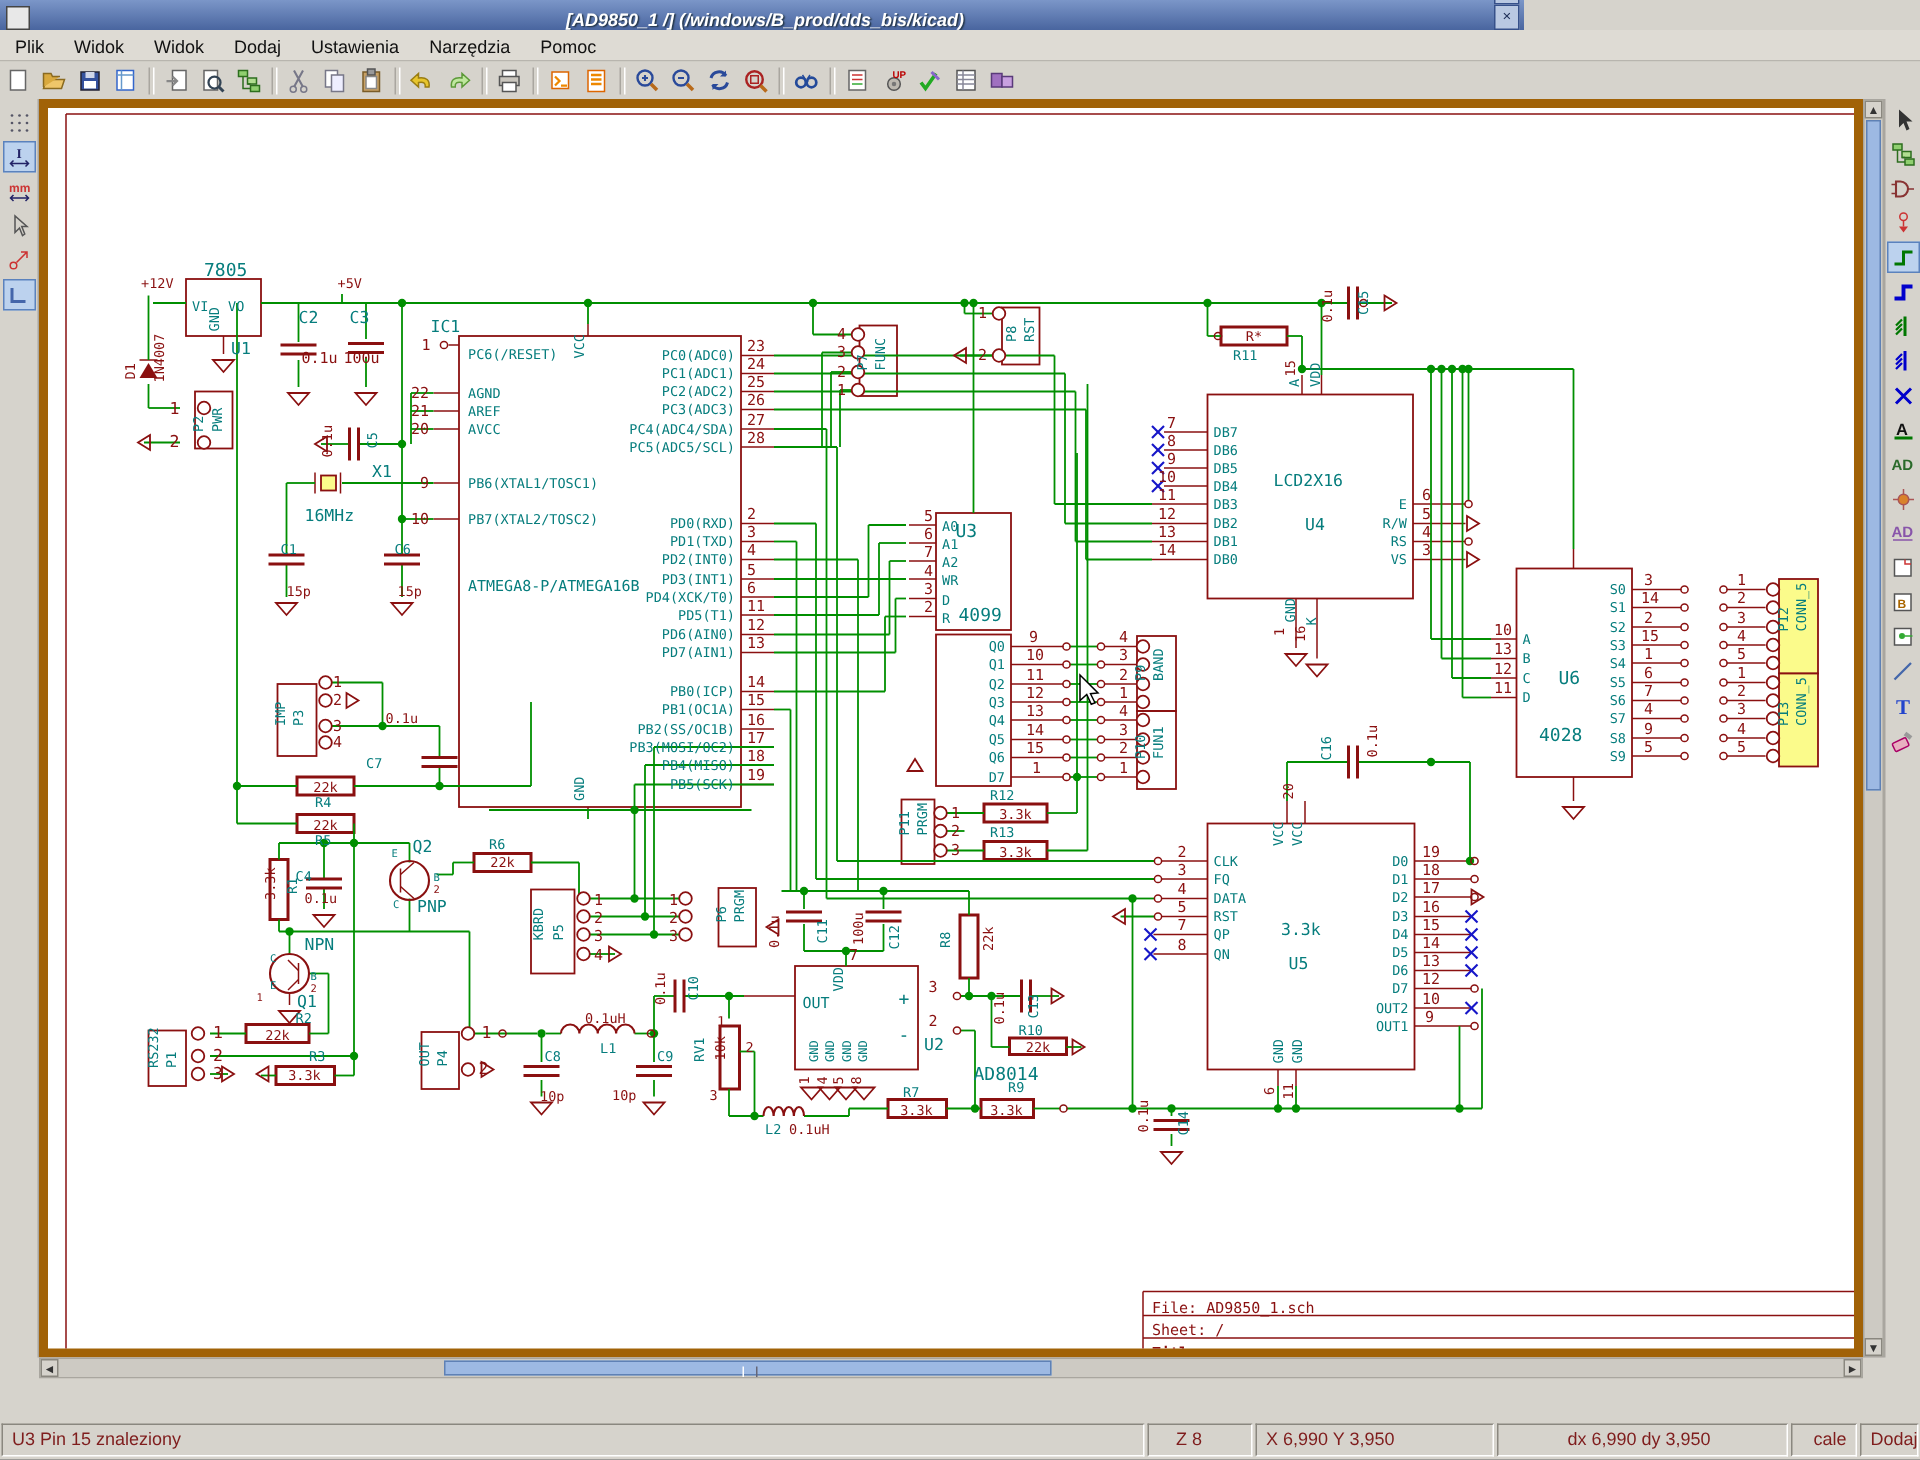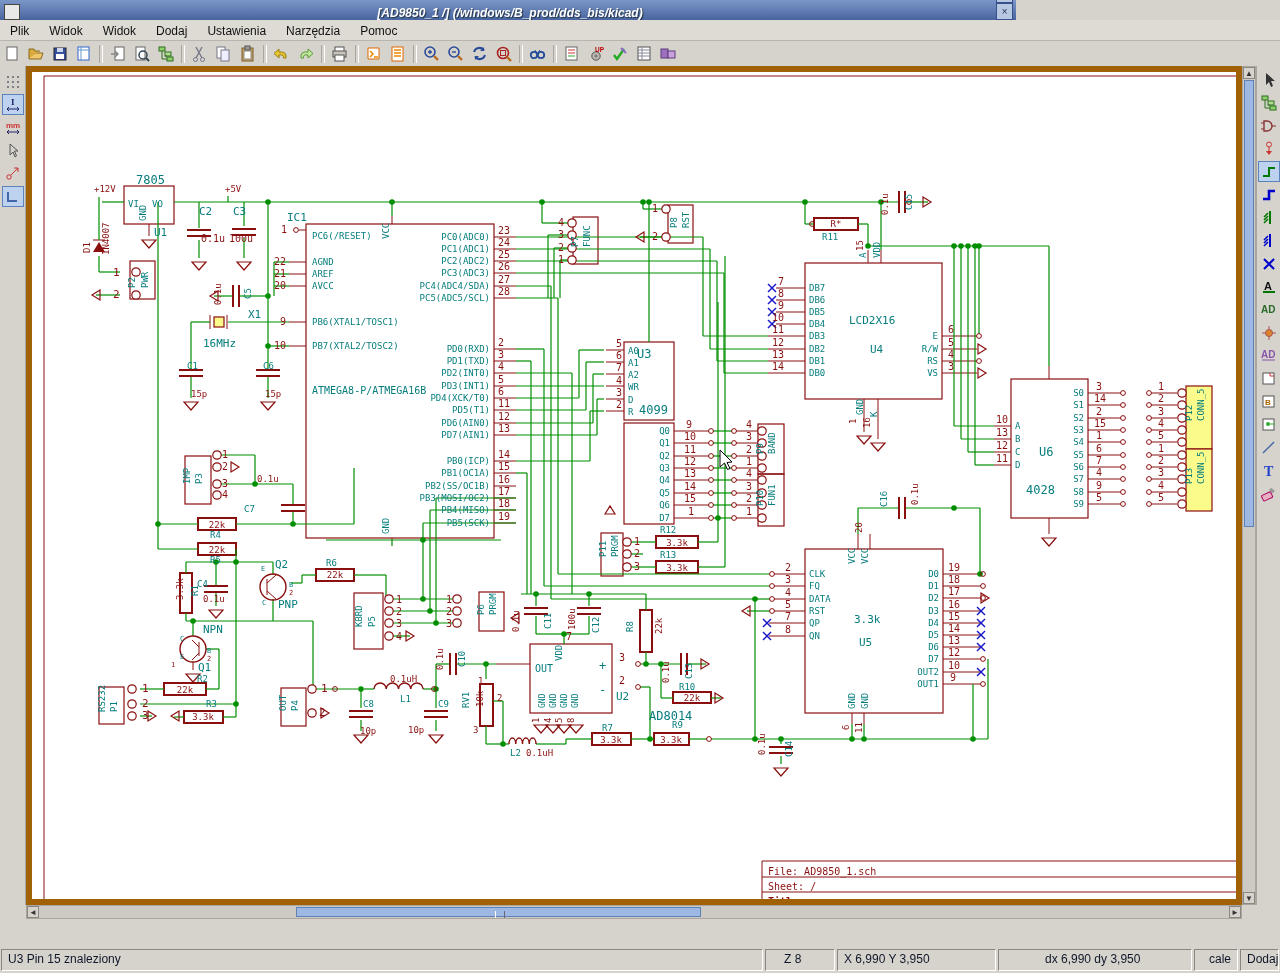--- a/index.html
+++ b/index.html
@@ -37,21 +37,21 @@
   #vscroll{position:absolute;right:24px;top:66px;width:14px;height:839px;background:#cdcac3;border:1px solid #a9a69f;box-sizing:border-box;}
   #hscroll{position:absolute;left:26px;top:905px;width:1216px;height:14px;background:#cdcac3;border:1px solid #a9a69f;box-sizing:border-box;}
   .sb-arrow{position:absolute;width:12px;height:12px;background:#d6d3cc;border:1px solid #8a877f;
     font-size:8px;line-height:12px;text-align:center;color:#333;box-sizing:border-box;}
   .sb-thumb{position:absolute;background:#9db9e3;border:1px solid #5f81b5;box-sizing:border-box;}
   .grip{position:absolute;left:50%;top:3px;width:8px;height:7px;margin-left:-4px;
     border-left:1px solid #fff;border-right:1px solid #667;}
   
   #statusgap{position:absolute;left:0;top:919px;width:1280px;height:28px;background:#d6d3cc;}
   #statusbar{position:absolute;left:0;top:947px;width:1280px;height:26px;background:#d6d3cc;
-    display:flex;align-items:stretch;font-size:12px;color:#0f172a;}
+    display:flex;align-items:stretch;font-size:12px;color:#7f1d1d;}
   .scell{border:1px solid;border-color:#8a877f #fff #fff #8a877f;margin:2px 1px;padding:2px 6px;
     white-space:nowrap;overflow:hidden;}
 </style>
 </head>
 <body>
 
 <div id="win">
   <div id="titlebar">
     <span class="sysicon"></span>
     <span id="title-text">[AD9850_1 /] (/windows/B_prod/dds_bis/kicad)</span>

